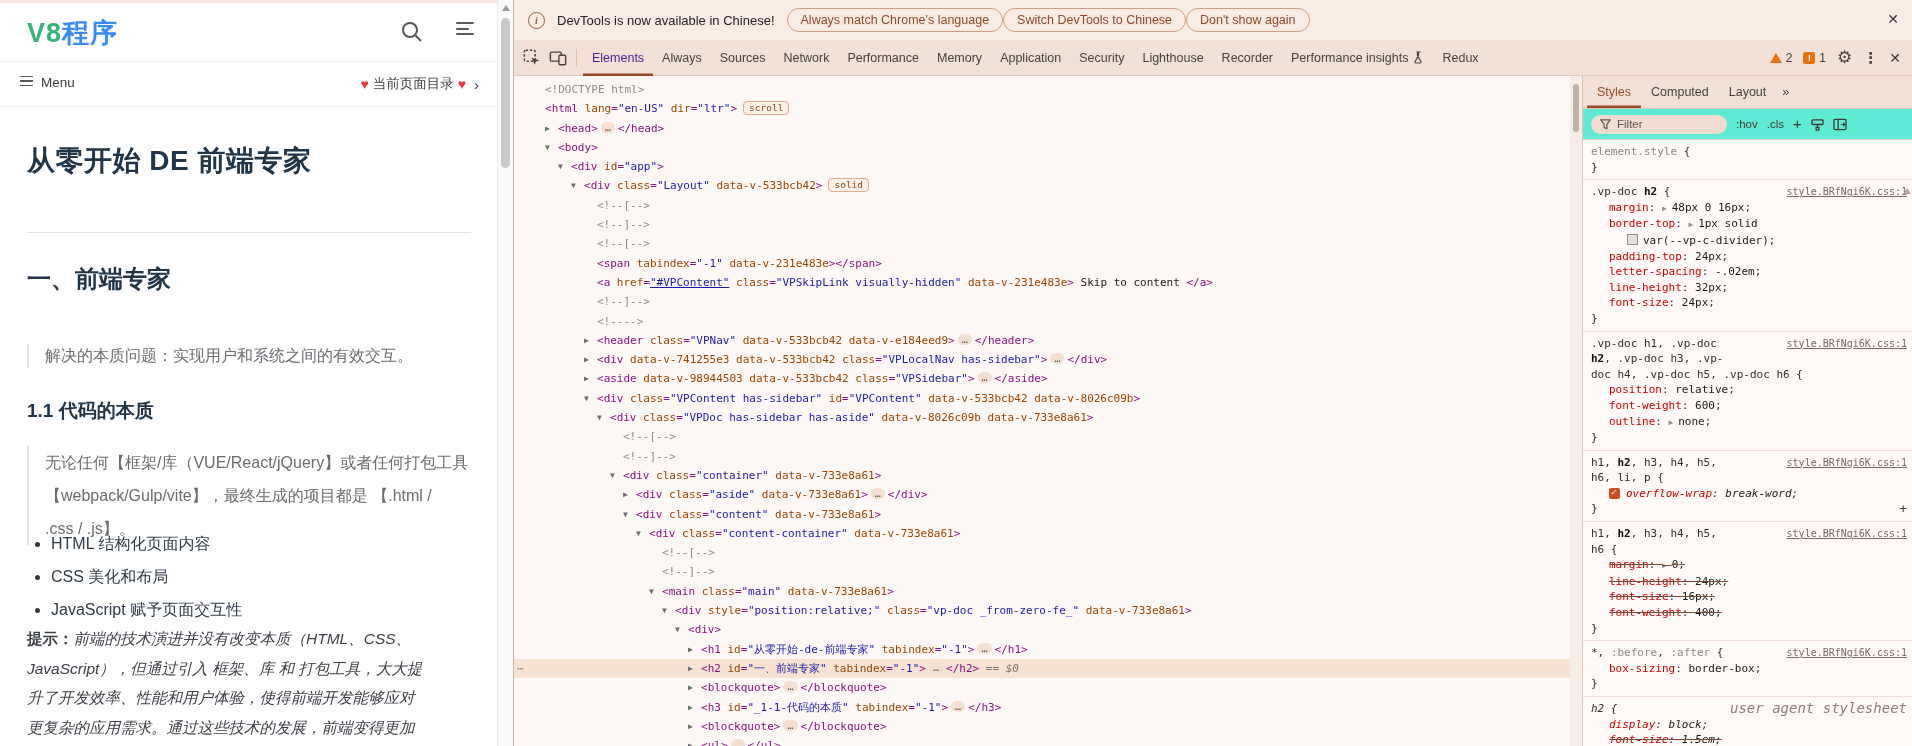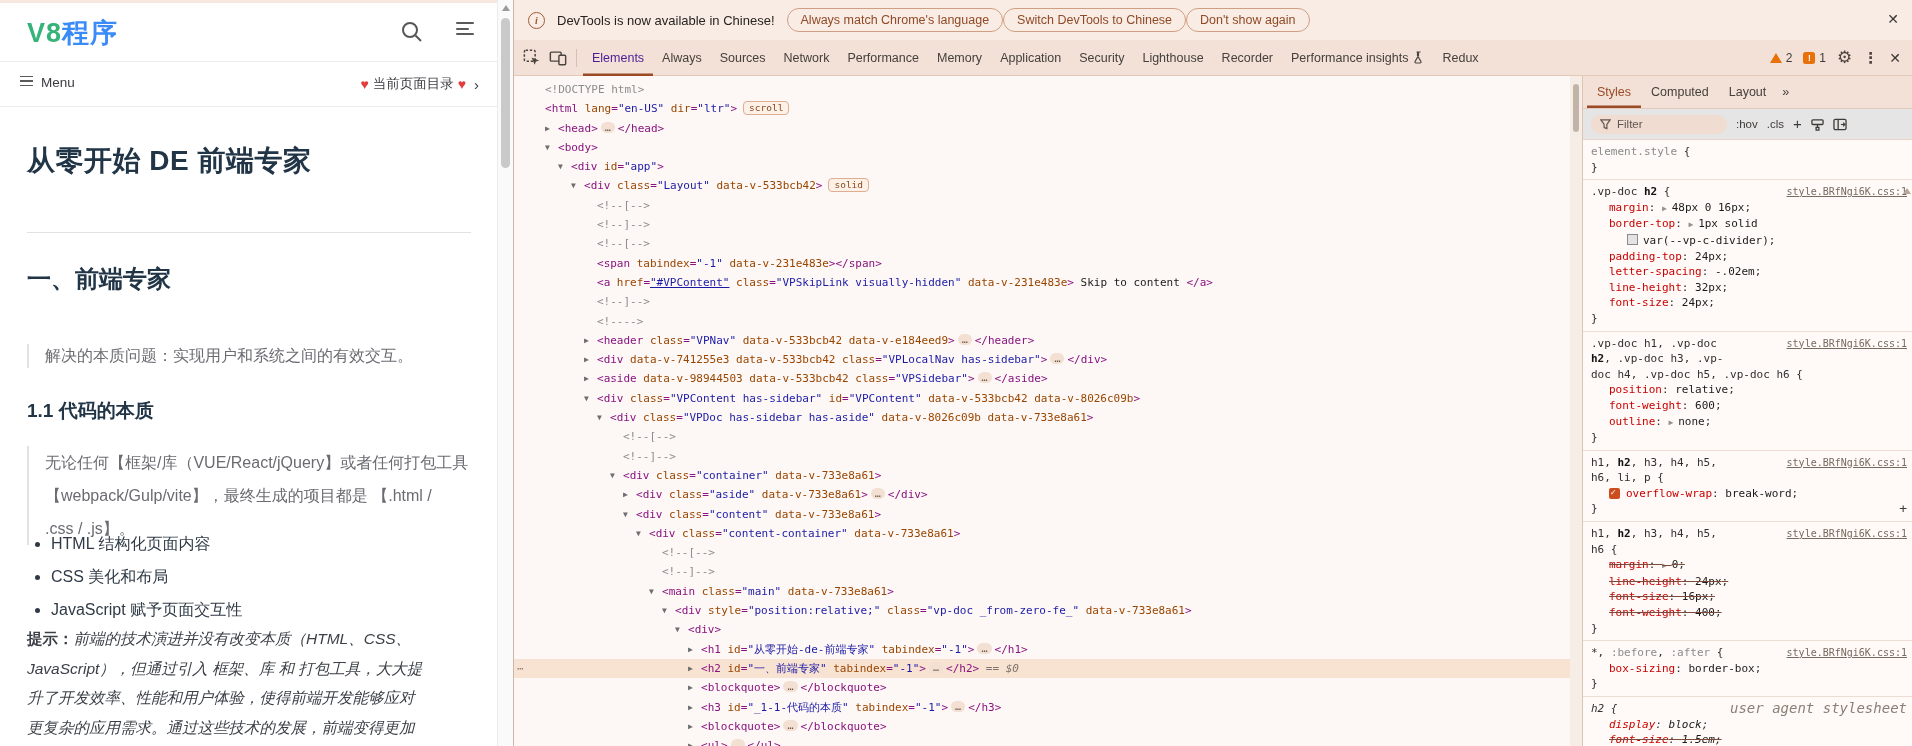--- a/index.html
+++ b/index.html
@@ -68,21 +68,21 @@
   .tk-dots{display:inline-block;background:#f3e0d3;border-radius:7px;color:#6a5a4e;font-size:10px;line-height:11px;padding:0 4px;margin:0 3px;vertical-align:1px;}
   
   #tree-sb{position:absolute;left:1056px;top:76px;width:12px;height:670px;background:#f7ede7;}
   #tree-sb .thumb{position:absolute;left:3px;top:8px;width:6px;height:48px;background:#c2b3a9;border-radius:3px;}
   
   #styles{position:absolute;left:1068px;top:76px;width:331px;height:670px;background:#fffaf7;border-left:1px solid #dcc3b4;box-sizing:border-box;display:flex;flex-direction:column;}
   #styles-tabs{height:32px;background:#f3e1d8;border-bottom:1px solid #e2c9ba;display:flex;align-items:stretch;padding-left:4px;font-size:12.5px;color:#45403c;}
   #styles-tabs .stab{display:flex;align-items:center;padding:0 10px;}
   #styles-tabs .stab.active{color:#9a4a24;box-shadow:inset 0 -2.5px 0 #9a4a24;}
   #styles-tabs .more{display:flex;align-items:center;padding:0 6px;color:#45403c;letter-spacing:-1px;}
-  #styles-filter{height:30px;background:#e5e5e5;border-bottom:1px solid #ecd5c8;display:flex;align-items:center;padding:0 8px;gap:9px;font-size:11.5px;color:#3f3a37;}
+  #styles-filter{height:30px;background:#5eead4;border-bottom:1px solid #ecd5c8;display:flex;align-items:center;padding:0 8px;gap:9px;font-size:11.5px;color:#3f3a37;}
   #filter-pill{flex:0 0 118px;height:19px;background:#f0dcd0;border-radius:10px;display:flex;align-items:center;gap:6px;padding:0 9px;color:#5f5650;}
   #filter-pill .txt{font-size:11.5px;}
   .ftog{white-space:nowrap;}
   .fplus{font-size:15px;line-height:10px;}
   
   #styles-rules{flex:1;overflow:hidden;font-family:"DejaVu Sans Mono","Liberation Mono",monospace;font-size:11px;position:relative;}
   .csec{border-bottom:1px solid #efdcd2;padding:4px 0;}
   .cline{line-height:15.6px;padding-left:8px;padding-right:6px;white-space:nowrap;position:relative;}
   .csslink{float:right;color:#776a61;text-decoration:underline;font-size:10px;margin-left:8px;}
   .cssnote{float:right;color:#8a8078;font-style:italic;font-size:14px;margin-left:8px;}
@@ -310,21 +310,21 @@
           <div class="cline"><span class="tk tk-selb">h2</span><span class="tk tk-sel">, .vp-doc h3, .vp-</span></div>
           <div class="cline"><span class="tk tk-sel">doc h4, .vp-doc h5, .vp-doc h6 {</span></div>
           <div class="cline" style="padding-left: 26px;"><span class="tk tk-prop">position</span><span class="tk tk-punc">: </span><span class="tk tk-pval">relative</span><span class="tk tk-punc">;</span></div>
           <div class="cline" style="padding-left: 26px;"><span class="tk tk-prop">font-weight</span><span class="tk tk-punc">: </span><span class="tk tk-pval">600</span><span class="tk tk-punc">;</span></div>
           <div class="cline" style="padding-left: 26px;"><span class="tk tk-prop">outline</span><span class="tk tk-punc">: </span><span class="tk tk-parr">▶ </span><span class="tk tk-pval">none</span><span class="tk tk-punc">;</span></div>
           <div class="cline"><span class="tk tk-punc">}</span></div>
         </div>
         <div class="csec">
           <div class="cline"><span class="csslink">style.BRfNgi6K.css:1</span><span class="tk tk-sel">h1, </span><span class="tk tk-selb">h2</span><span class="tk tk-sel">, h3, h4, h5,</span></div>
           <div class="cline"><span class="tk tk-sel">h6, li, p {</span></div>
-          <div class="cline" style="padding-left: 26px;"><span class="tk tk-cb"></span><span class="tk tk-prop">overflow-wrap</span><span class="tk tk-punc">: </span><span class="tk tk-pval">break-word</span><span class="tk tk-punc">;</span></div>
+          <div class="cline" style="padding-left: 26px; font-style: italic;"><span class="tk tk-cb"></span><span class="tk tk-prop">overflow-wrap</span><span class="tk tk-punc">: </span><span class="tk tk-pval">break-word</span><span class="tk tk-punc">;</span></div>
           <div class="cline"><span class="cssplus">+</span><span class="tk tk-punc">}</span></div>
         </div>
         <div class="csec">
           <div class="cline"><span class="csslink">style.BRfNgi6K.css:1</span><span class="tk tk-sel">h1, </span><span class="tk tk-selb">h2</span><span class="tk tk-sel">, h3, h4, h5,</span></div>
           <div class="cline"><span class="tk tk-sel">h6 {</span></div>
           <div class="cline" style="padding-left: 26px;"><span class="tk tk-prop tk-strike">margin</span><span class="tk tk-punc tk-strike">: </span><span class="tk tk-parr tk-strike">▶ </span><span class="tk tk-pval tk-strike">0</span><span class="tk tk-punc tk-strike">;</span></div>
           <div class="cline" style="padding-left: 26px;"><span class="tk tk-prop tk-strike">line-height</span><span class="tk tk-punc tk-strike">: </span><span class="tk tk-pval tk-strike">24px</span><span class="tk tk-punc tk-strike">;</span></div>
           <div class="cline" style="padding-left: 26px;"><span class="tk tk-prop tk-strike">font-size</span><span class="tk tk-punc tk-strike">: </span><span class="tk tk-pval tk-strike">16px</span><span class="tk tk-punc tk-strike">;</span></div>
           <div class="cline" style="padding-left: 26px;"><span class="tk tk-prop tk-strike">font-weight</span><span class="tk tk-punc tk-strike">: </span><span class="tk tk-pval tk-strike">400</span><span class="tk tk-punc tk-strike">;</span></div>
           <div class="cline"><span class="tk tk-punc">}</span></div>

